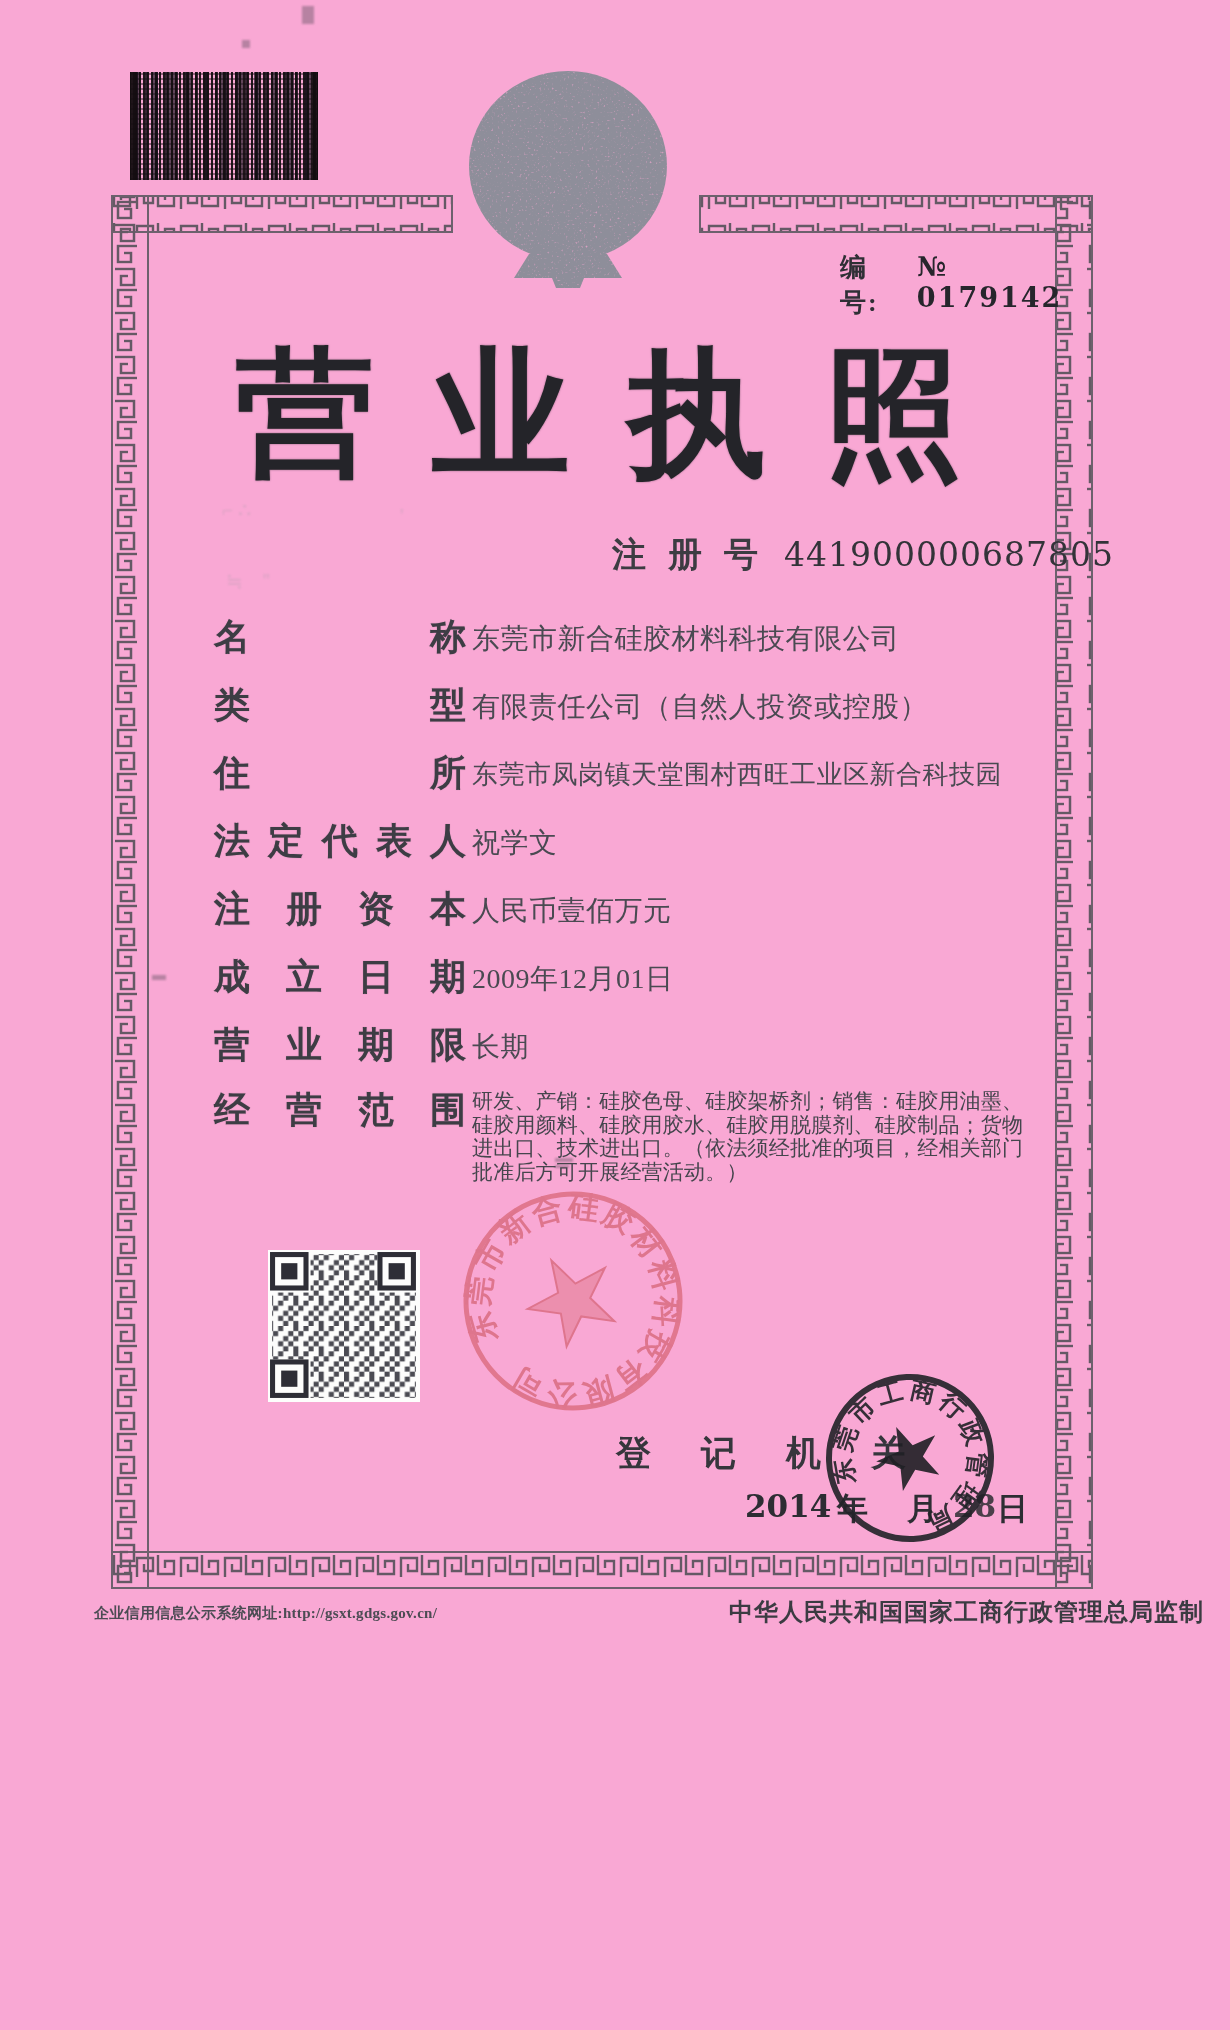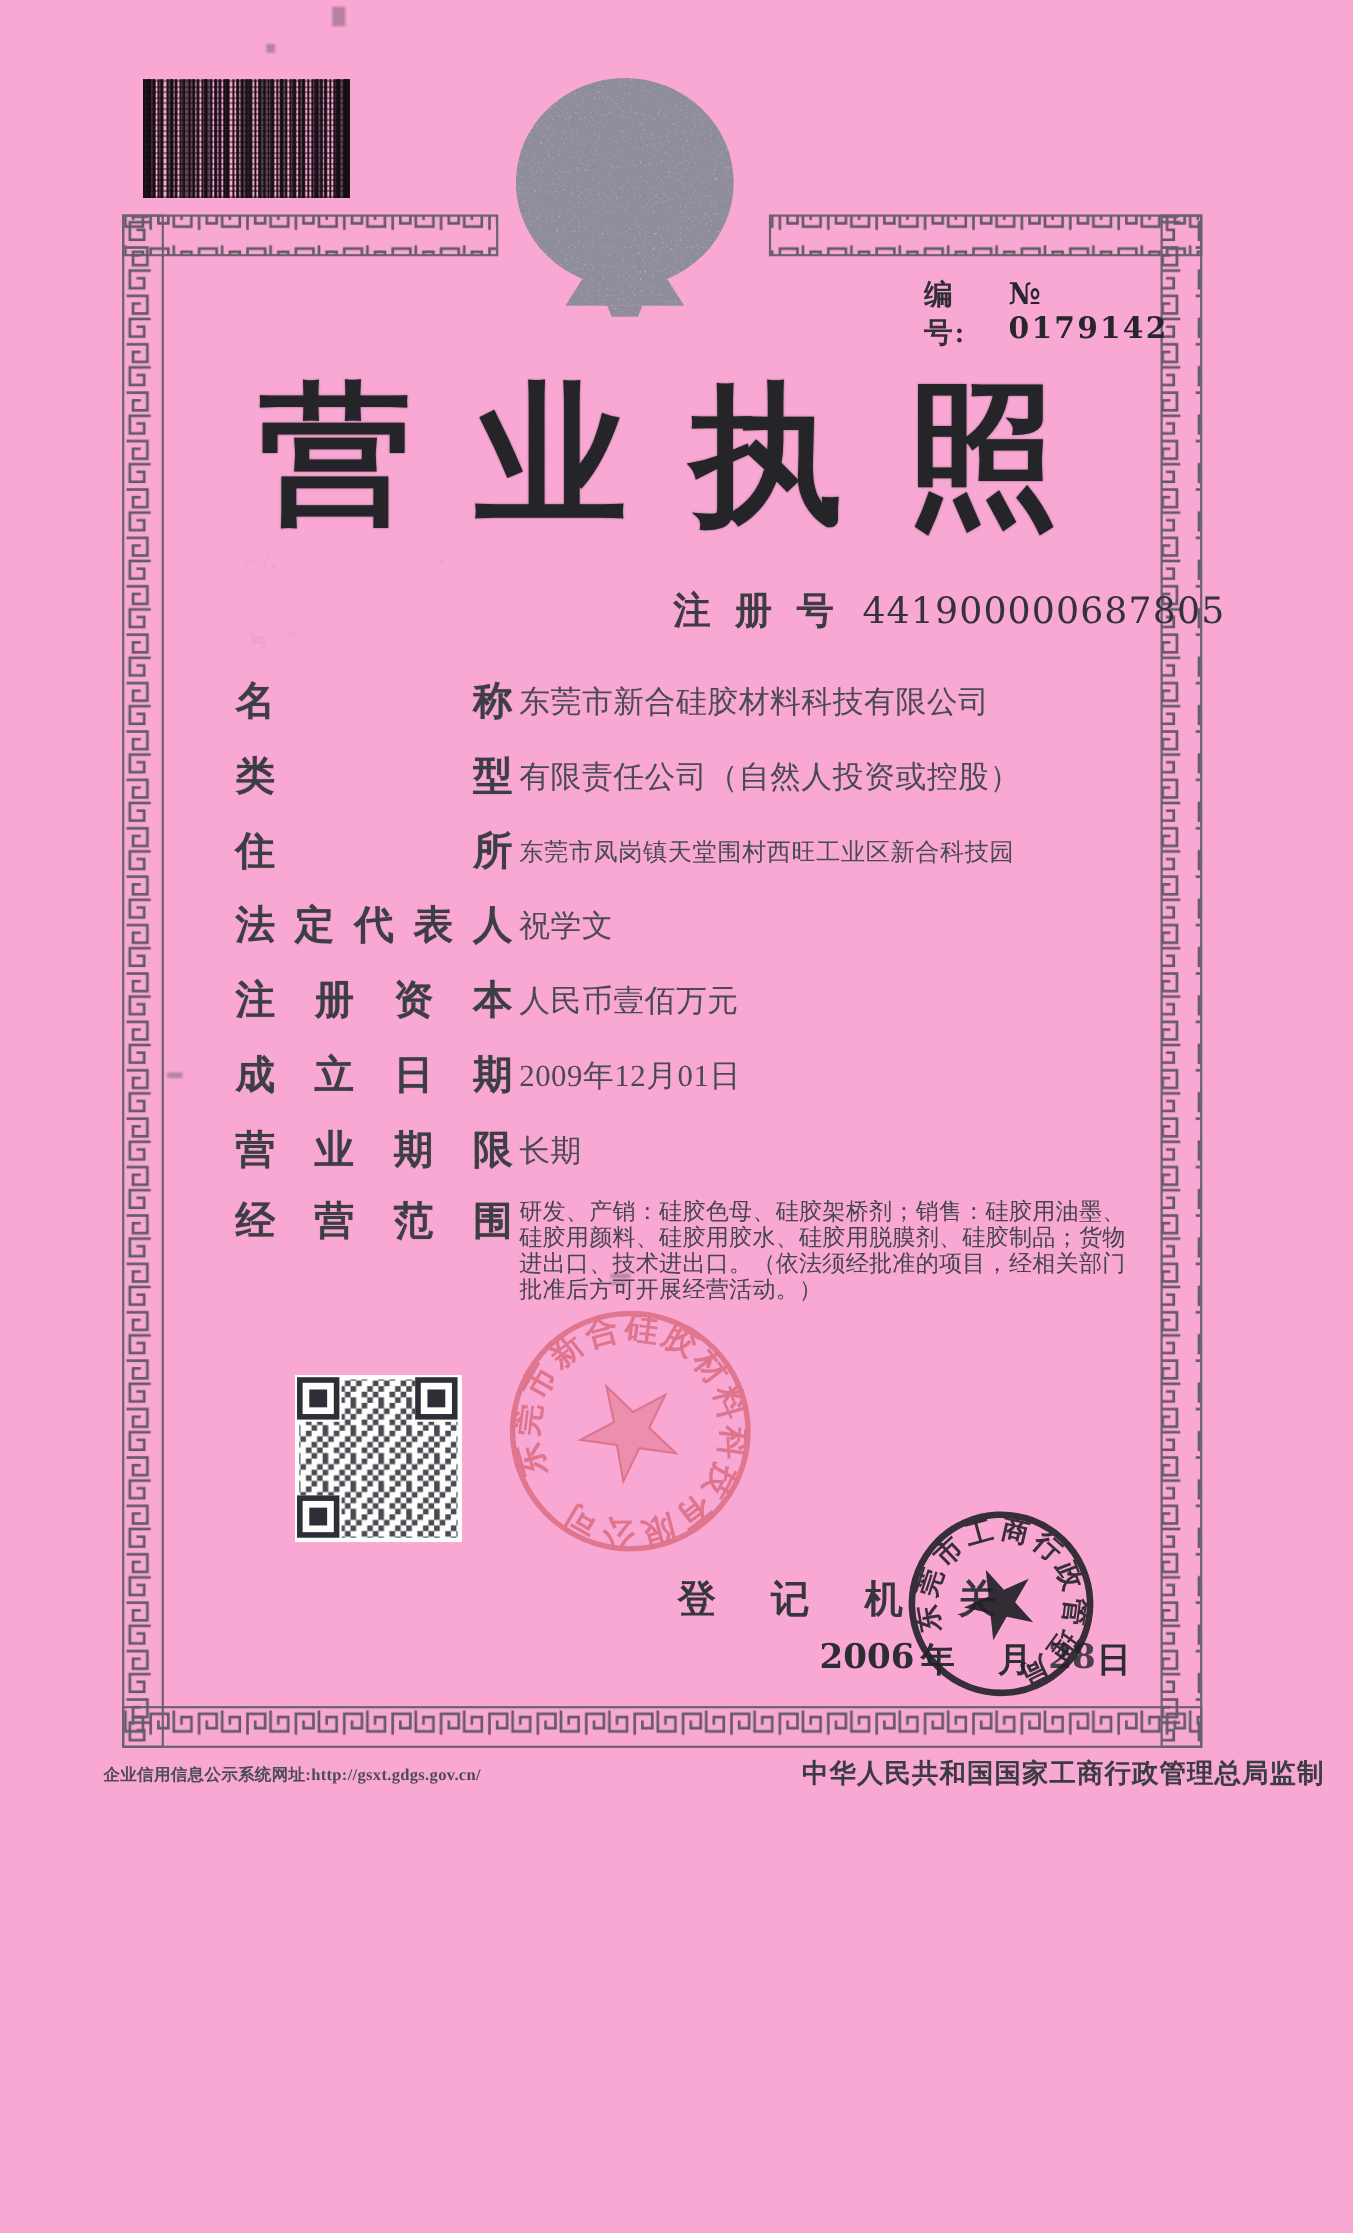--- a/index.html
+++ b/index.html
@@ -132,21 +132,21 @@
         <span>类</span>
         <span>型</span>
       </div>
     <div class="fvalue">有限责任公司（自然人投资或控股）</div>
   </div>
   <div class="abs field-row" style="top:751px">
     <div class="jlabel flabel">
         <span>住</span>
         <span>所</span>
       </div>
-    <div class="fvalue" style="font-size:22px;width:580px">东莞市凤岗镇天堂围村西旺工业区新合科技园</div>
+    <div class="fvalue" style="font-size:26px;width:580px">东莞市凤岗镇天堂围村西旺工业区新合科技园</div>
   </div>
   <div class="abs field-row" style="top:819px">
     <div class="jlabel flabel">
         <span>法</span>
         <span>定</span>
         <span>代</span>
         <span>表</span>
         <span>人</span>
       </div>
     <div class="fvalue">祝学文</div>
@@ -232,21 +232,21 @@
   </svg>
 
   <div class="abs authority jlabel">
       <span>登</span>
       <span>记</span>
       <span>机</span>
       <span>关</span>
     </div>
 
   <div class="abs dateline">
-    <span class="d-year">2006</span>
+    <span class="d-year">2014</span>
     <span class="d-ychar">年</span>
     <span class="d-mchar">月</span>
     <span class="d-day">28</span>
     <span class="d-dchar">日</span>
   </div>
 
   <svg class="abs stamp" viewBox="0 0 200 200">
     <g transform="rotate(-24 100 100)">
       <circle cx="100" cy="100" r="81" fill="none" stroke="#222228" stroke-width="6"></circle>
       <polygon points="100,66 107.6,89.4 132.3,89.4 112.3,103.9 119.9,127.3 100,112.8 80.1,127.3 87.7,103.9 67.7,89.4 92.4,89.4" fill="#1f1f24"></polygon>

